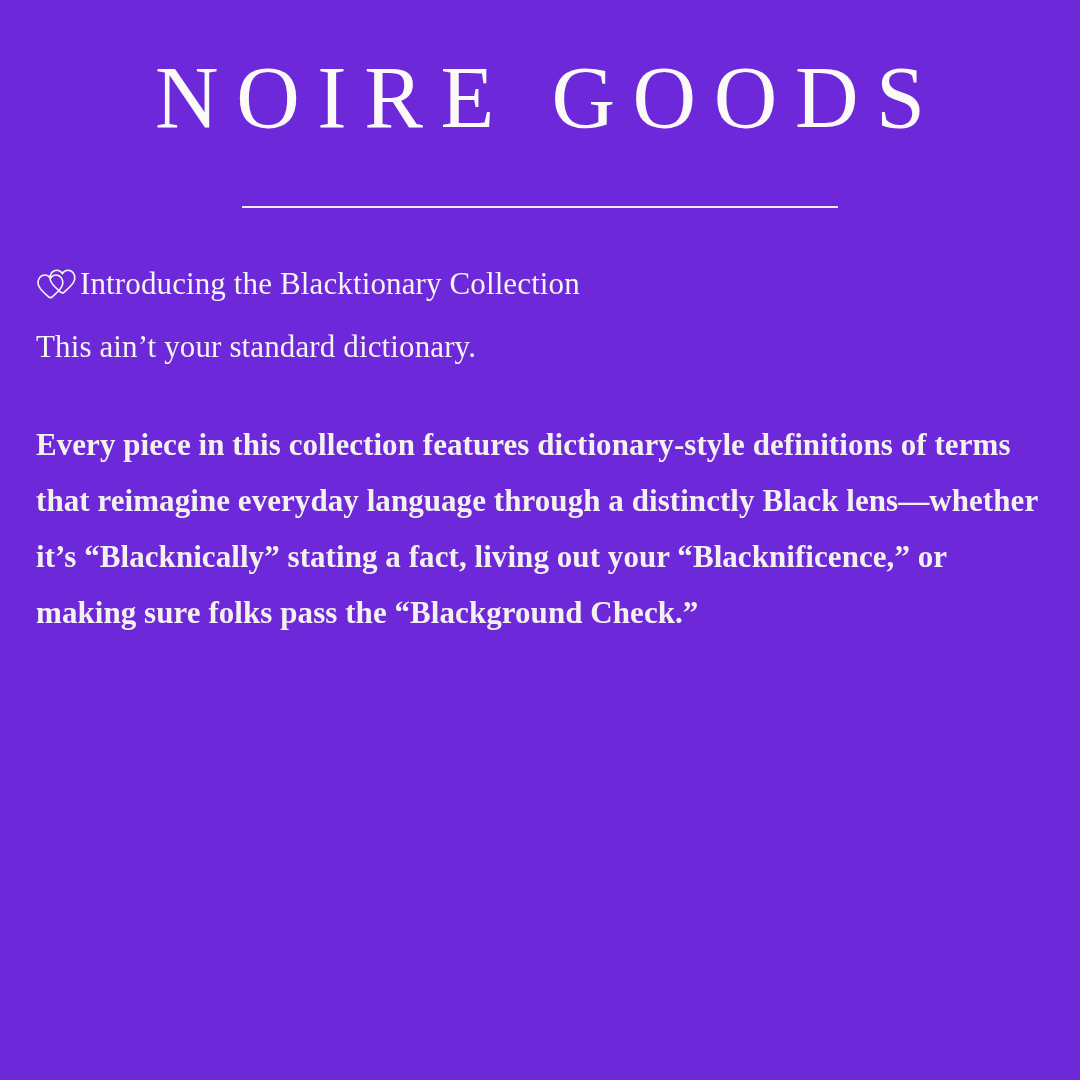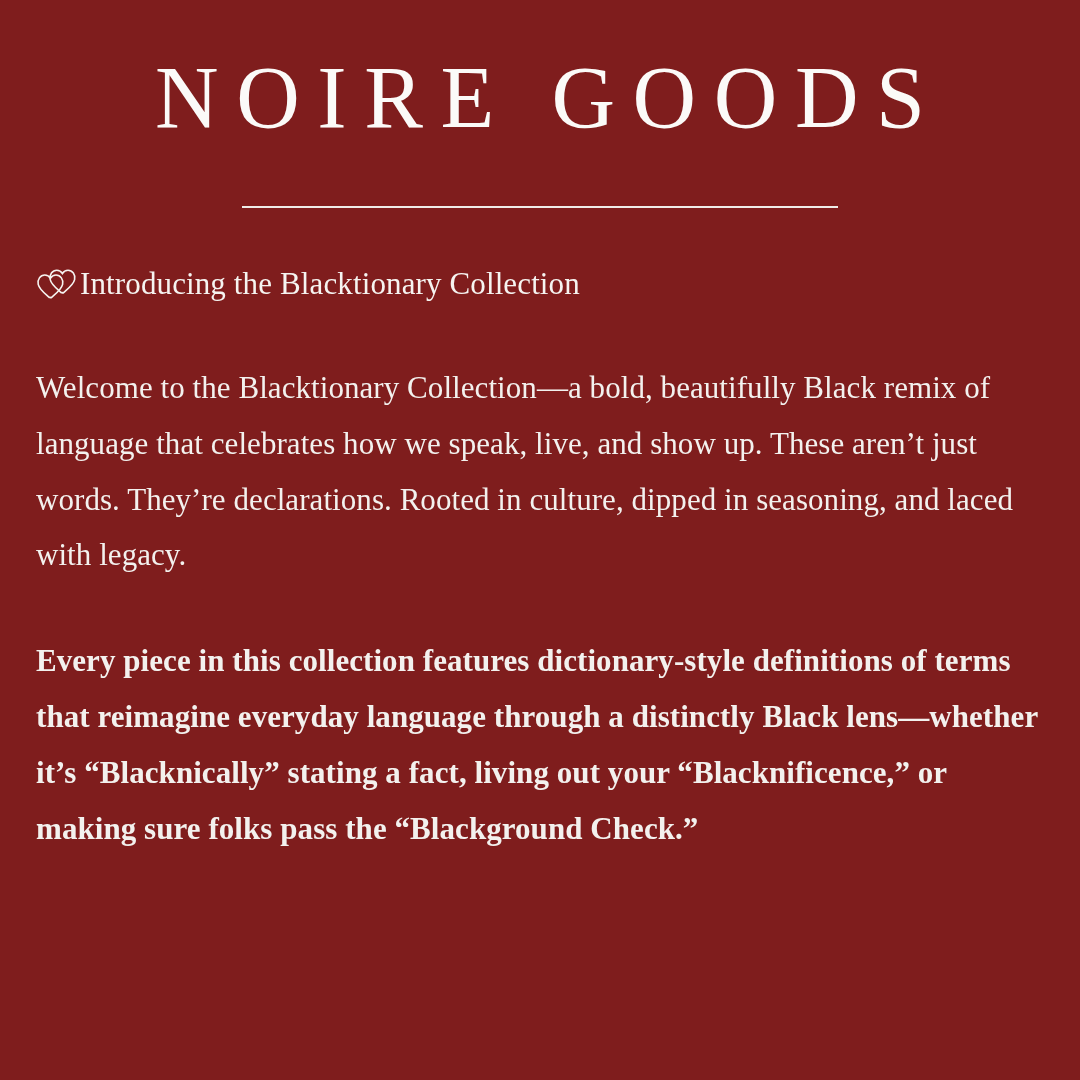--- a/index.html
+++ b/index.html
@@ -12,21 +12,21 @@
     background: #0a0a0a;
     font-family: "Liberation Serif", "DejaVu Serif", serif;
     color: #f4f2ef;
     overflow: hidden;
   }
   .card {
     position: relative;
     width: 1080px;
     height: 1080px;
     box-sizing: border-box;
-    background: #7f1d1d;
+    background: #6d28d9;
     display: flex;
     flex-direction: column;
   }
 
   
   .brand-wrap {
     padding-top: 52px;
     text-align: center;
   }
   .brand-title {
@@ -103,18 +103,20 @@
     <div class="lede-line">
       <span class="heart-icon">
         <svg viewBox="0 0 42 34" width="42" height="34" aria-hidden="true">
           <path d="M13.2 30.4C9.4 26.9 3.4 22.6 2.2 17.4c-1.1-4.9 2.2-9.4 6.6-9.4 2.8 0 4.6 1.6 5.6 3.3 1-1.7 2.8-3.3 5.6-3.3 4.4 0 7.7 4.5 6.6 9.4-1.2 5.2-7.2 9.5-11 13-0.4 0.4-1.0 0.4-1.4 0z" fill="none" stroke="#f6f4f1" stroke-width="1.6"></path>
           <path d="M25.2 25.6C21.4 22.1 15.4 17.8 14.2 12.6c-1.1-4.9 2.2-9.4 6.6-9.4 2.8 0 4.6 1.6 5.6 3.3 1-1.7 2.8-3.3 5.6-3.3 4.4 0 7.7 4.5 6.6 9.4-1.2 5.2-7.2 9.5-11 13-0.4 0.4-1.0 0.4-1.4 0z" fill="none" stroke="#f6f4f1" stroke-width="1.6"></path>
         </svg>
       </span>
       <span>Introducing the Blacktionary Collection</span>
     </div>
 
+    <div class="lede-line second">
+      <span>This ain’t your standard dictionary.</span>
+    </div>
 
-    <p class="para first">Welcome to the Blacktionary Collection—a bold, beautifully Black remix of language that celebrates how we speak, live, and show up. These aren’t just words. They’re declarations. Rooted in culture, dipped in seasoning, and laced with legacy.</p>
     <p class="para second">Every piece in this collection features dictionary-style definitions of terms that reimagine everyday language through a distinctly Black lens—whether it’s “Blacknically” stating a fact, living out your “Blacknificence,” or making sure folks pass the “Blackground Check.”</p>
 
   </div>
 </div>
 
 </body></html>

